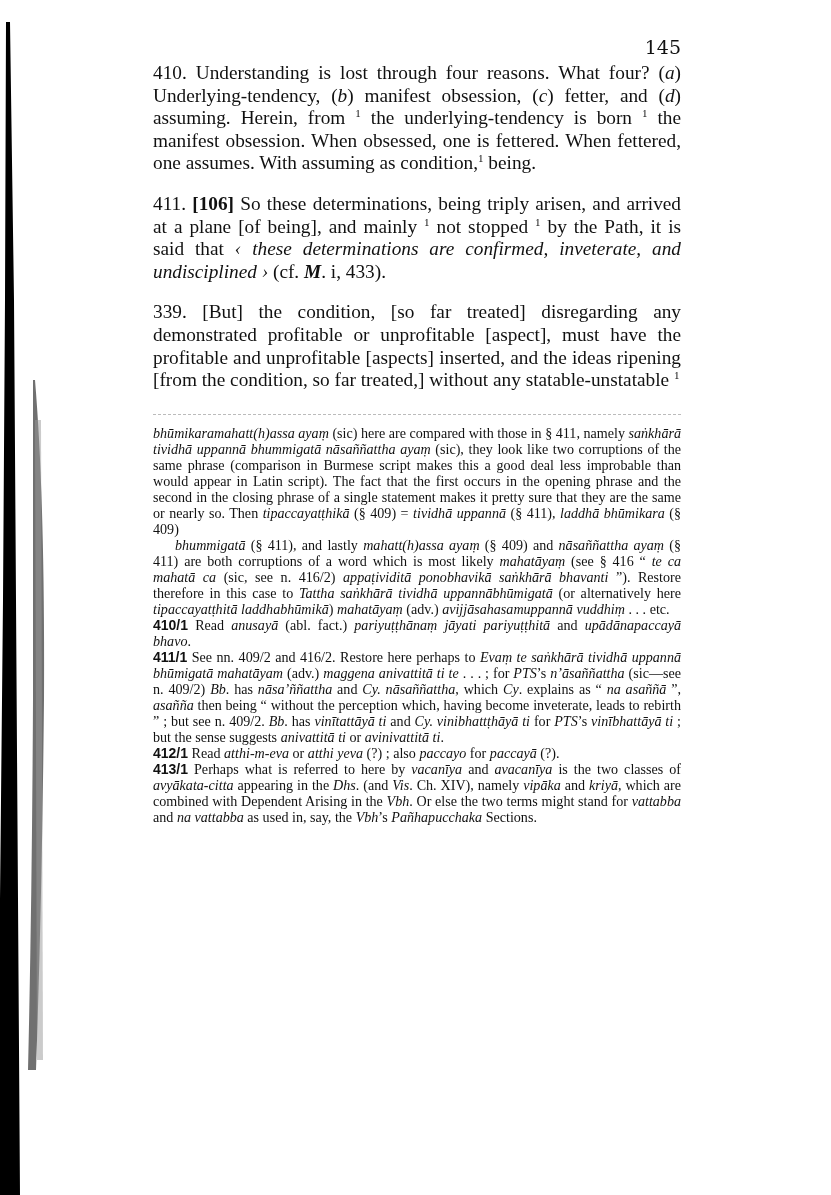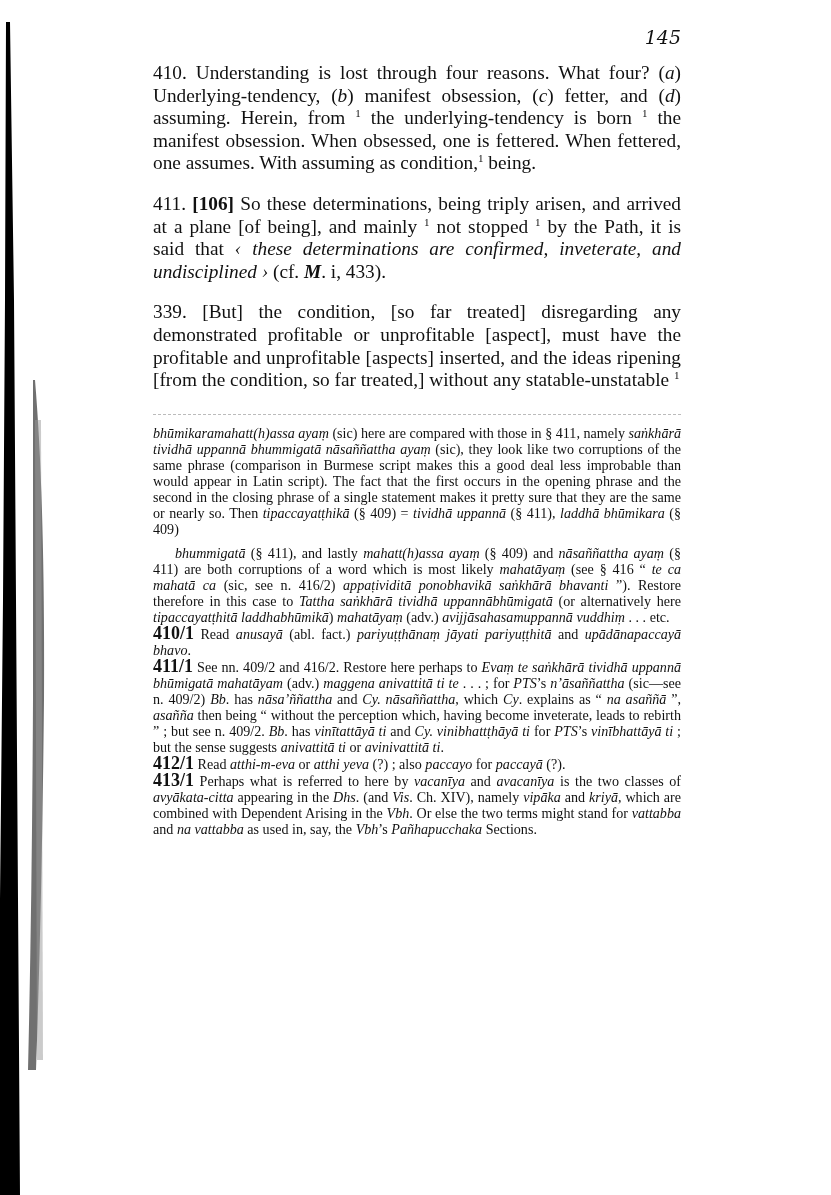--- a/index.html
+++ b/index.html
@@ -1,31 +1,31 @@
 <!DOCTYPE html>
 <html><head>
 <meta charset="utf-8">
 <style>
   html, body { margin: 0; padding: 0; background: #ffffff; }
   body { width: 831px; height: 1195px; position: relative; overflow: hidden; font-family: "DejaVu Serif", "Liberation Serif", serif; color: #111; }
   .spine { position: absolute; left: 0; top: 0; width: 831px; height: 1195px; pointer-events: none; }
   .page { position: absolute; left: 153px; top: 24px; width: 528px; }
   .running-head { position: relative; height: 30px; font-size: 19px; }
   .running-head .title { position: absolute; left: 20px; top: 0; font-style: italic; letter-spacing: 0.2px; }
-  .running-head .pageno { position: absolute; right: 0; top: 2px; font-style: italic; }
+  .running-head .pageno { position: absolute; right: 0; top: 12px; }
   .para { font-family: "Liberation Serif", "DejaVu Serif", serif; font-size: 19.3px; line-height: 22.6px; text-align: justify; margin: 8px 0 18px 0; }
   .para .bold { font-weight: bold; }
   .para .it { font-style: italic; }
   .sup { font-size: 11px; vertical-align: super; line-height: 0; }
   .rule { height: 1px; border-top: 1px dashed #bbb; margin: 22px 0 9px 0; width: 528px; }
   .notes { font-family: "Liberation Serif", "DejaVu Serif", serif; font-size: 14.1px; line-height: 16px; text-align: justify; }
   .notes .it { font-style: italic; }
-  .notes .fn-label { font-weight: bold; font-family: Liberation Serif, serif; font-size: 18px; }
+  .notes .fn-label { font-weight: bold; font-family: Liberation Sans, sans-serif; font-size: 14px; }
   .notes p { margin: 0; }
-  .notes .indent { text-indent: 22px; margin-top: 8px; }
+  .notes .indent { text-indent: 22px; }
 </style>
 </head>
 <body>
 
 <svg class="spine" viewBox="0 0 831 1195" preserveAspectRatio="none">
   <path d="M6 22 L10 22 L14 300 L16 600 L18 900 L20 1195 L0 1195 L0 900 L3 600 L5 300 Z" fill="#000"></path>
   <path d="M35 380 Q45 500 44 700 Q42 900 36 1070 L28 1070 Q32 900 33 700 Q33 500 33 380 Z" fill="#333" opacity="0.7"></path>
   <path d="M38 420 L40 1060" stroke="#999" stroke-width="6" opacity="0.5"></path>
 </svg>
 

